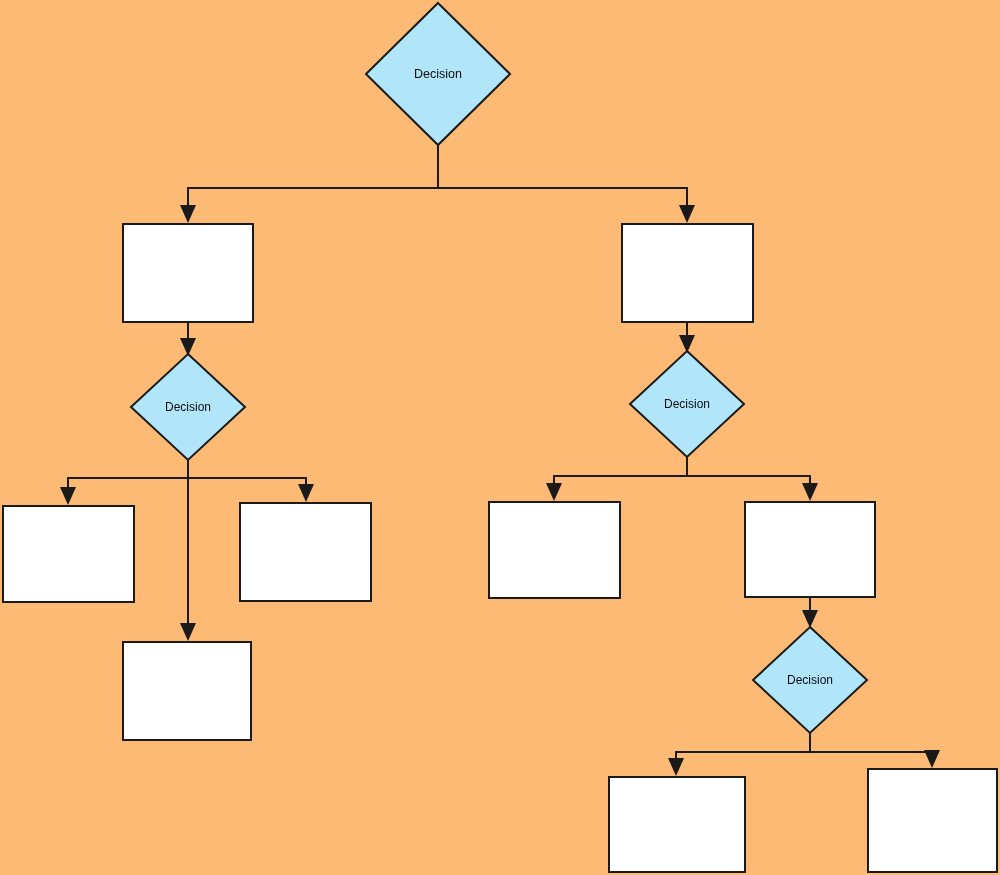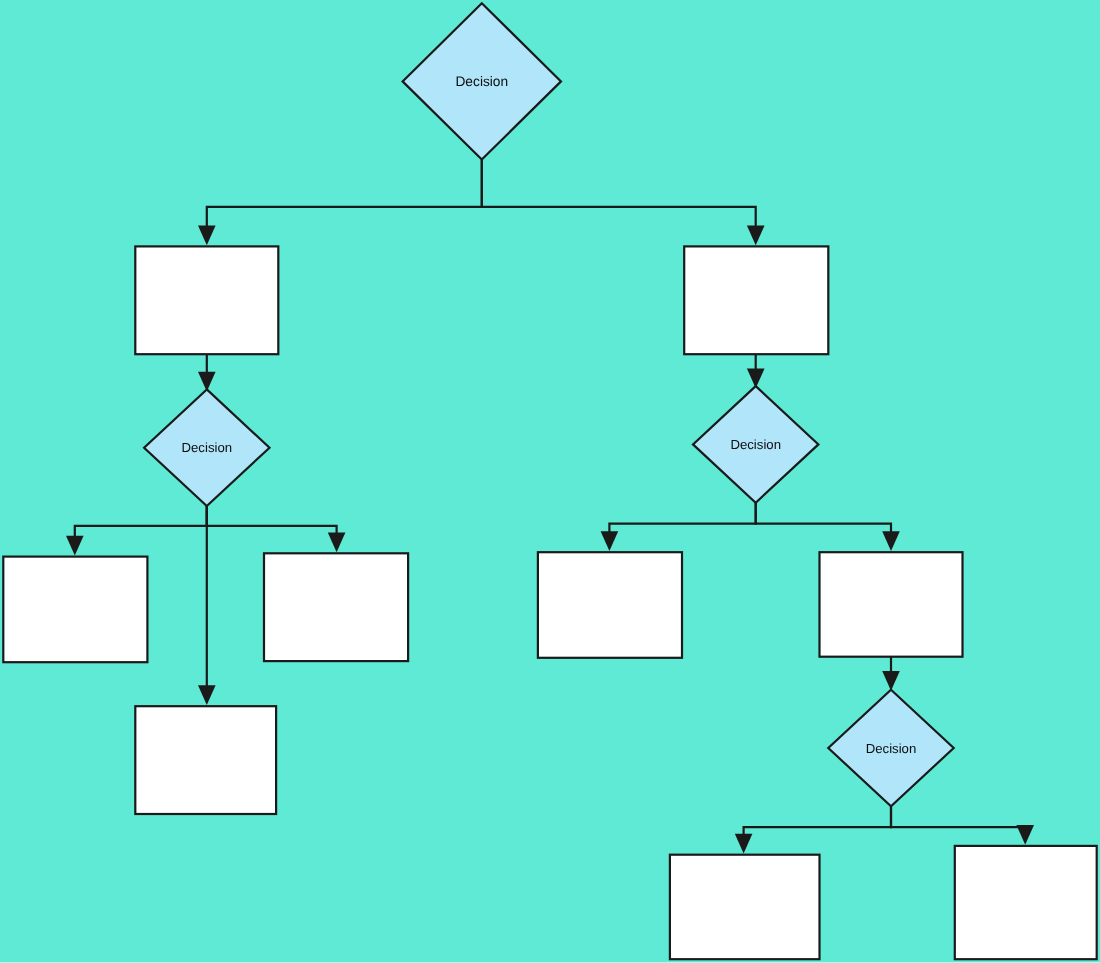--- a/index.html
+++ b/index.html
@@ -11,21 +11,21 @@
   body {
     width: 1000px;
     height: 875px;
     font-family: "Liberation Sans", sans-serif;
     overflow: hidden;
   }
   #diagram-root {
     position: relative;
     width: 1000px;
     height: 875px;
-    background: #5eead4;
+    background: #fdba74;
   }
   #flow-svg {
     position: absolute;
     top: 0;
     left: 0;
     width: 1000px;
     height: 875px;
     display: block;
   }
   .node-shape {

